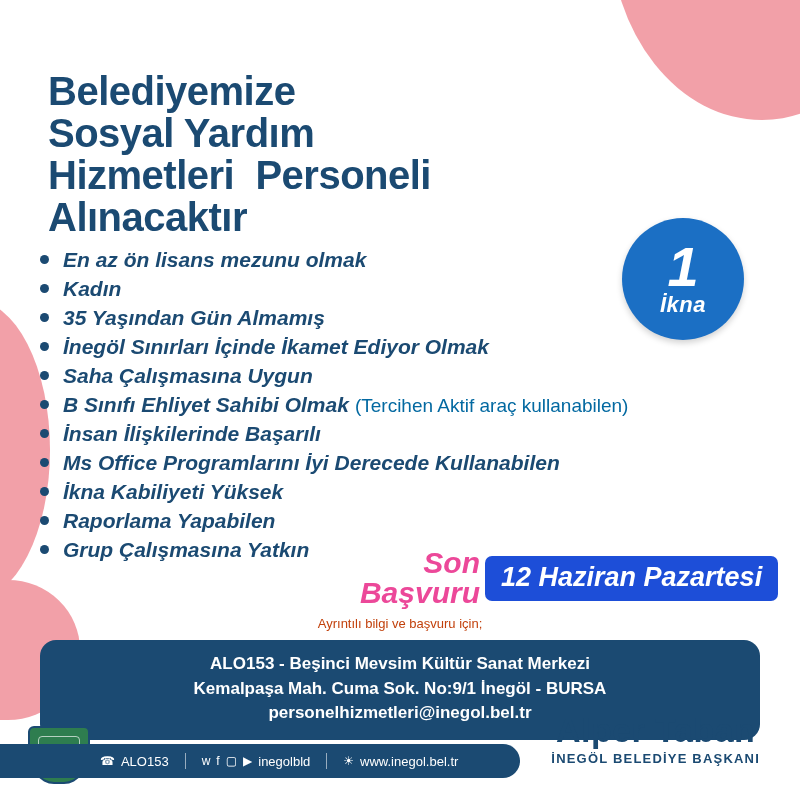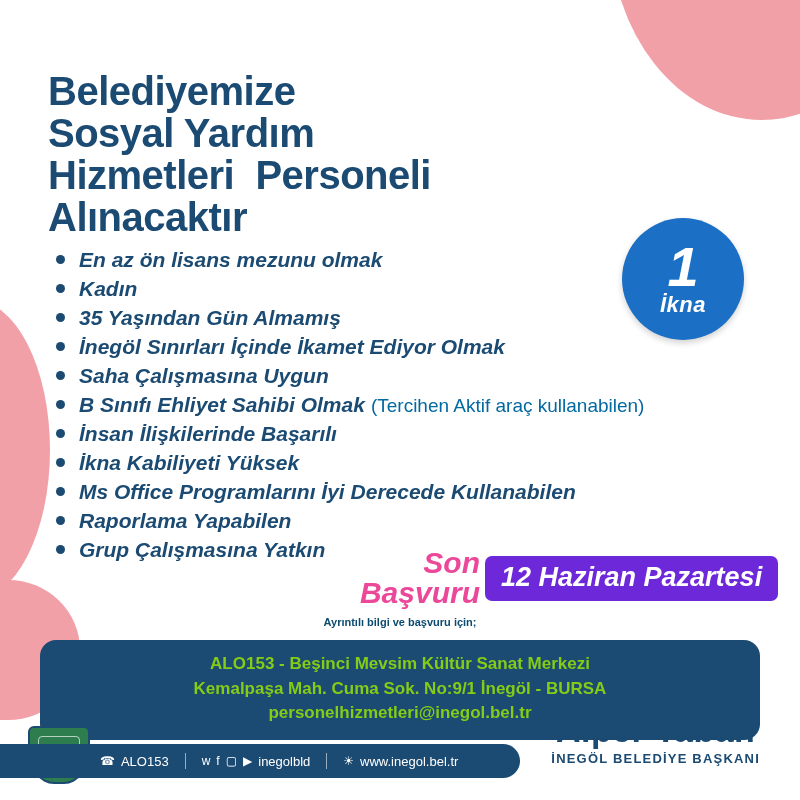--- a/index.html
+++ b/index.html
@@ -70,21 +70,21 @@
     font-style: italic;
   }
   .badge .word {
     font-size: 22px; font-weight: bold; font-style: italic;
     letter-spacing: 0.5px;
     margin-top: -2px;
   }
 
   .bullets {
     position: absolute;
-    left: 56px; top: 248px;
+    left: 40px; top: 248px;
     width: 720px;
   }
   .bullet-row {
     display: flex;
     align-items: baseline;
     margin-bottom: 5px;
   }
   .dot {
     width: 9px; height: 9px;
     background: #1b4a72;
@@ -117,44 +117,44 @@
     text-align: right;
     color: #ec4899;
     font-weight: bold;
     font-style: italic;
     font-size: 30px;
     line-height: 1.0;
   }
   .deadline-pill {
     position: absolute;
     left: 485px; top: 556px;
-    background: #6d28d9;
+    background: #1d4ed8;
     color: #ffffff;
     font-weight: bold;
     font-style: italic;
     font-size: 27px;
     padding: 6px 16px 8px 16px;
     border-radius: 7px;
     white-space: nowrap;
   }
 
   .info-lead {
     position: absolute;
     left: 0; right: 0; top: 616px;
     text-align: center;
-    color: #0c4a6e;
-    font-size: 11px;
-    font-weight: bold;
+    color: #c2410c;
+    font-size: 13px;
+    font-weight: normal;
   }
 
   .contact-box {
     position: absolute;
     left: 40px; right: 40px; top: 640px;
     background: #1b4a72;
-    color: #84cc16;
+    color: #ffffff;
     border-radius: 16px;
     padding: 12px 10px 14px 10px;
     text-align: center;
     line-height: 1.45;
     font-size: 17px;
     font-weight: bold;
   }
   .contact-box div { white-space: nowrap; }
 
   .footer-bar {
@@ -278,26 +278,26 @@
       <span class="b-main">B Sınıfı Ehliyet Sahibi Olmak</span>
       <span class="b-extra">(Tercihen Aktif araç kullanabilen)</span>
     </div>
     <div class="bullet-row">
       <span class="dot"></span>
       <span class="b-main">İnsan İlişkilerinde Başarılı</span>
       <span class="b-extra"></span>
     </div>
     <div class="bullet-row">
       <span class="dot"></span>
+      <span class="b-main">Ms Office Programlarını İyi Derecede Kullanabilen</span>
+      <span class="b-extra"></span>
+    </div>
+    <div class="bullet-row">
+      <span class="dot"></span>
       <span class="b-main">İkna Kabiliyeti Yüksek</span>
-      <span class="b-extra"></span>
-    </div>
-    <div class="bullet-row">
-      <span class="dot"></span>
-      <span class="b-main">Ms Office Programlarını İyi Derecede Kullanabilen</span>
       <span class="b-extra"></span>
     </div>
     <div class="bullet-row">
       <span class="dot"></span>
       <span class="b-main">Raporlama Yapabilen</span>
       <span class="b-extra"></span>
     </div>
     <div class="bullet-row">
       <span class="dot"></span>
       <span class="b-main">Grup Çalışmasına Yatkın</span>

